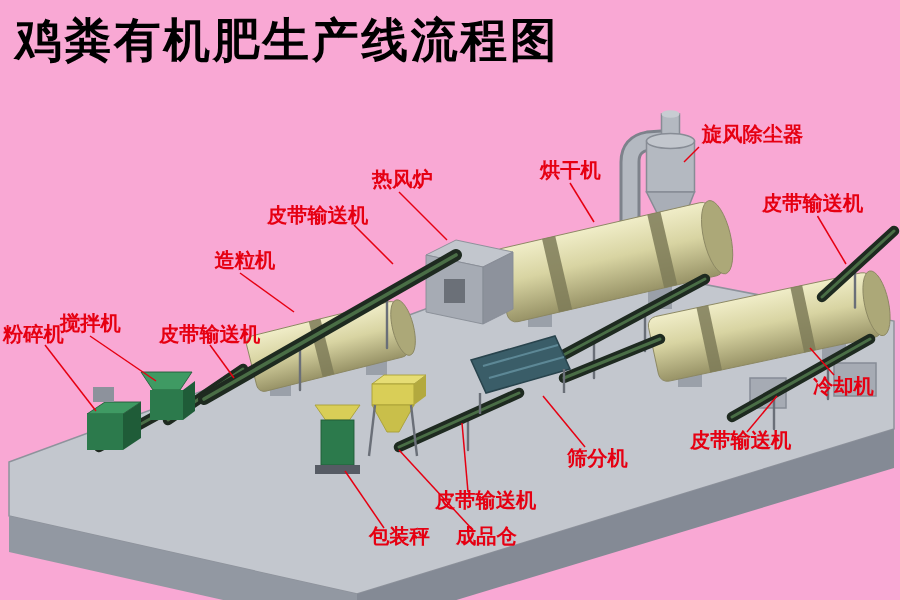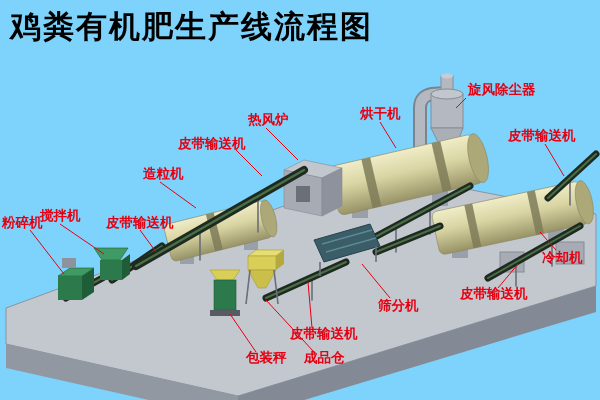--- a/index.html
+++ b/index.html
@@ -1,18 +1,18 @@
 <!DOCTYPE html>
 <html><head>
 <meta charset="utf-8">
 <style>
   html,body{margin:0;padding:0;}
   body{width:600px;height:400px;background:#ffffff;overflow:hidden;
        font-family:"DejaVu Sans",sans-serif;position:relative;}
-  .stage{position:relative;width:600px;height:400px;background:#7dd3fc;}
+  .stage{position:relative;width:600px;height:400px;background:#f9a8d4;}
   .title{position:absolute;left:10px;top:6px;font-size:31px;font-weight:900;
          color:#000;letter-spacing:2px;white-space:nowrap;}
   svg{position:absolute;left:0;top:0;}
   .lbl{font-size:13.5px;font-weight:700;fill:#e60012;}
   .leader{stroke:#e60012;stroke-width:1;fill:none;}
   .leg{stroke:#6a6f78;stroke-width:1.6;}
 </style>
 </head>
 <body>
 

